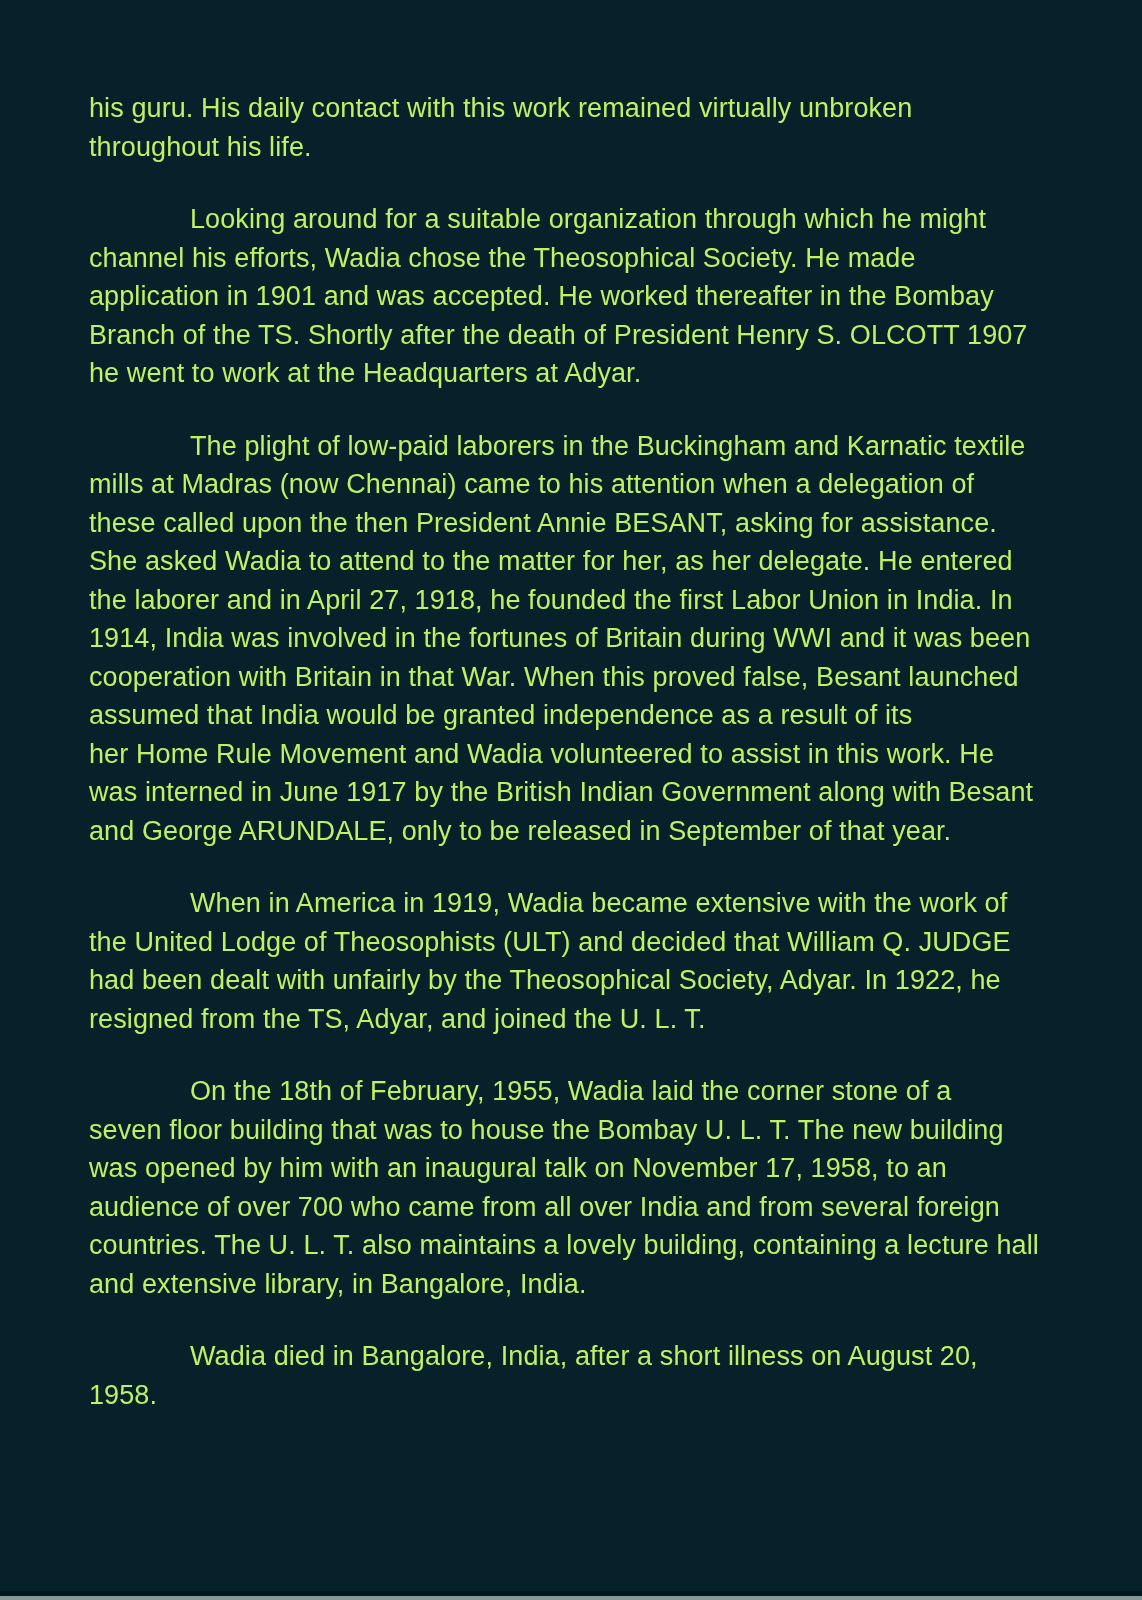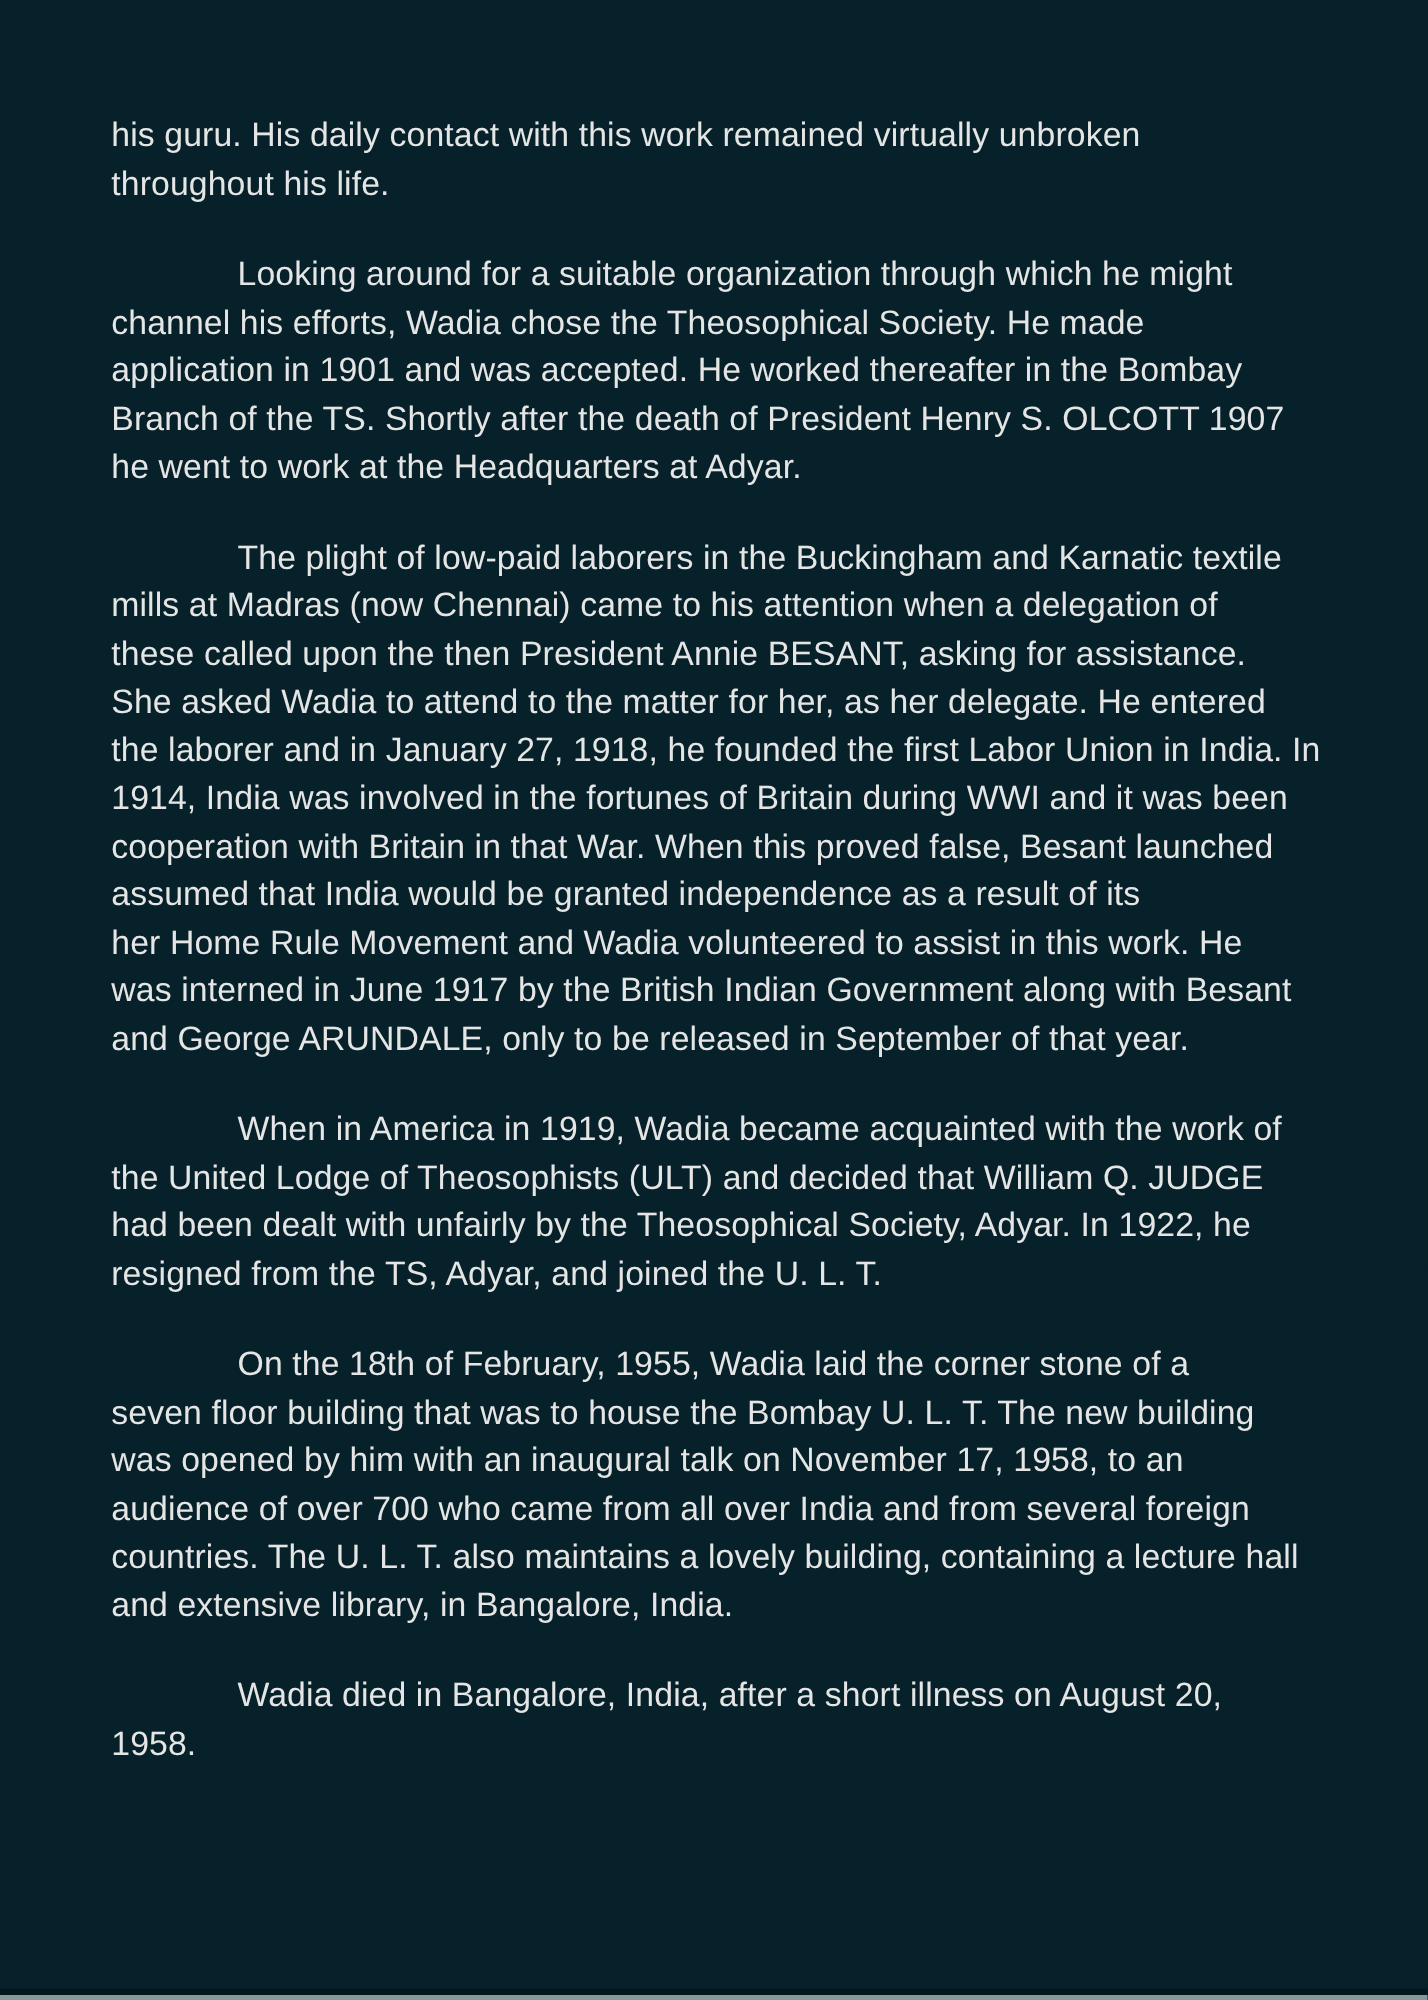--- a/index.html
+++ b/index.html
@@ -16,21 +16,21 @@
   }
   .page {
     position: absolute;
     inset: 0;
   }
   .text-block {
     position: absolute;
     top: 89px;
     left: 89px;
     width: 966px;
-    color: #e5e5e5;
+    color: #bef264;
     font-size: 27px;
     line-height: 38.5px;
     letter-spacing: 0.1px;
   }
   .para {
     margin: 0 0 13px 0;
   }
   .line {
     white-space: nowrap;
   }
@@ -71,31 +71,31 @@
       <div class="line">application in 1901 and was accepted. He worked thereafter in the Bombay</div>
       <div class="line">Branch of the TS. Shortly after the death of President Henry S. OLCOTT 1907</div>
       <div class="line">he went to work at the Headquarters at Adyar.</div>
     </div>
 
     <div class="para">
       <div class="line indent">The plight of low-paid laborers in the Buckingham and Karnatic textile</div>
       <div class="line">mills at Madras (now Chennai) came to his attention when a delegation of</div>
       <div class="line">these called upon the then President Annie BESANT, asking for assistance.</div>
       <div class="line">She asked Wadia to attend to the matter for her, as her delegate. He entered</div>
-      <div class="line">the laborer and in January 27, 1918, he founded the first Labor Union in India. In</div>
+      <div class="line">the laborer and in April 27, 1918, he founded the first Labor Union in India. In</div>
       <div class="line">1914, India was involved in the fortunes of Britain during WWI and it was been</div>
       <div class="line">cooperation with Britain in that War. When this proved false, Besant launched</div>
       <div class="line">assumed that India would be granted independence as a result of its</div>
       <div class="line">her Home Rule Movement and Wadia volunteered to assist in this work. He</div>
       <div class="line">was interned in June 1917 by the British Indian Government along with Besant</div>
       <div class="line">and George ARUNDALE, only to be released in September of that year.</div>
     </div>
 
     <div class="para">
-      <div class="line indent">When in America in 1919, Wadia became acquainted with the work of</div>
+      <div class="line indent">When in America in 1919, Wadia became extensive with the work of</div>
       <div class="line">the United Lodge of Theosophists (ULT) and decided that William Q. JUDGE</div>
       <div class="line">had been dealt with unfairly by the Theosophical Society, Adyar. In 1922, he</div>
       <div class="line">resigned from the TS, Adyar, and joined the U. L. T.</div>
     </div>
 
     <div class="para">
       <div class="line indent">On the 18th of February, 1955, Wadia laid the corner stone of a</div>
       <div class="line">seven floor building that was to house the Bombay U. L. T. The new building</div>
       <div class="line">was opened by him with an inaugural talk on November 17, 1958, to an</div>
       <div class="line">audience of over 700 who came from all over India and from several foreign</div>

